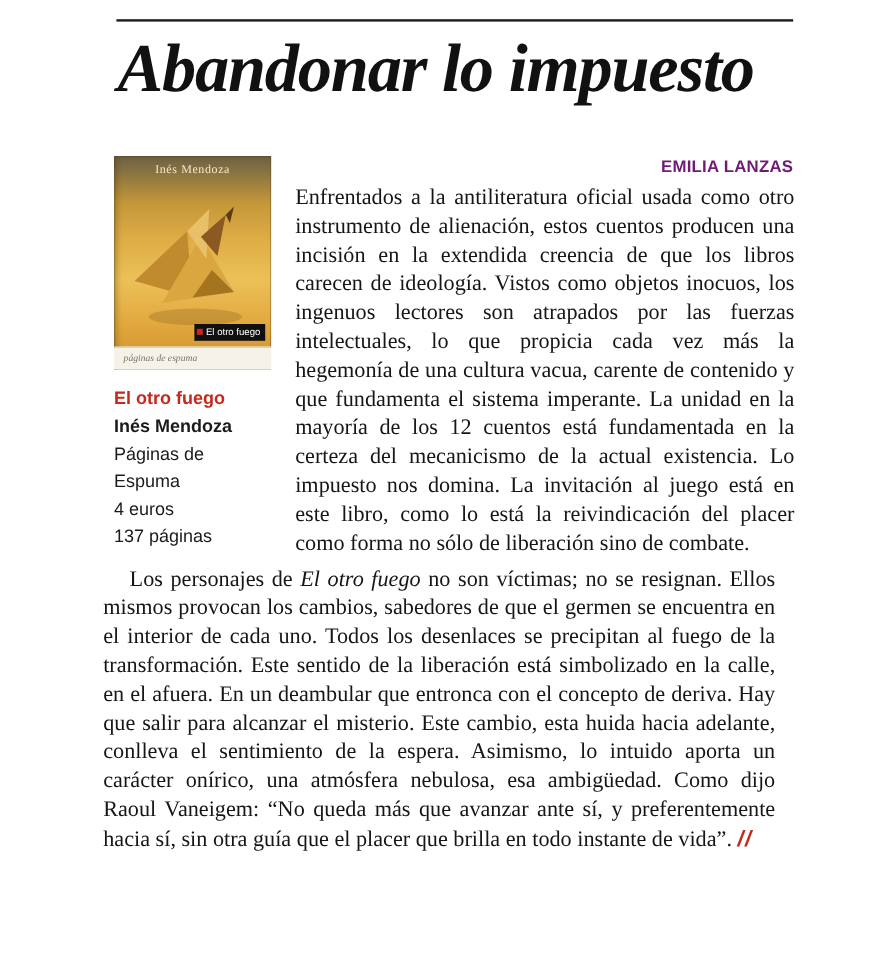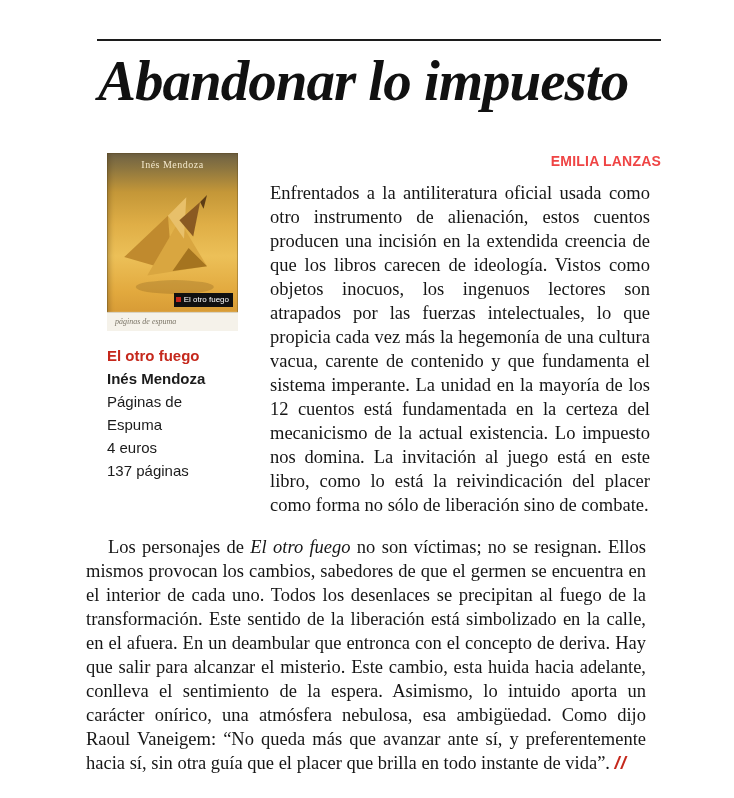--- a/index.html
+++ b/index.html
@@ -4,39 +4,39 @@
 <style>
   * { box-sizing: border-box; }
   html, body { margin: 0; padding: 0; background: #ffffff; }
   body {
     width: 734px; height: 798px;
     font-family: "Liberation Serif", serif;
     color: #1b1b1b;
     overflow: hidden;
   }
   .page { position: relative; width: 734px; height: 798px; background: #fff; }
-  .inner { padding: 39px 72px 0 88px; }
+  .inner { padding: 16px 72px 0 88px; }
 
   .top-rule { border-top: 2px solid #1c1c1c; width: 564px; margin-left: 9px; }
 
   .headline {
     font-family: "Liberation Serif", serif;
     font-style: italic;
     font-weight: bold;
     font-size: 57px;
     letter-spacing: -1px;
     margin: 10px 0 0 10px;
     line-height: 1.05;
     color: #111;
   }
 
   .content-row { display: flex; margin-top: 42px; }
 
   
-  .left-col { flex: 0 0 140px; width: 140px; margin-left: 19px; }
+  .left-col { flex: 0 0 140px; width: 140px; margin-left: 7px; }
 
   .cover {
     position: relative; width: 131px; height: 178px;
     background: linear-gradient(180deg,
       #6e6144 0%, #8a7440 8%, #c49738 22%, #dfae46 40%,
       #ecc058 58%, #e2a93e 78%, #d89c36 89%, #f2efe6 89.5%, #f5f2ea 100%);
     box-shadow: inset 0 0 0 1px rgba(90,70,30,.35), inset 3px 0 4px rgba(60,45,15,.25);
     overflow: hidden;
   }
   .cover-author {
@@ -77,29 +77,29 @@
   }
   .details .bk-title { color: #c5281c; font-weight: bold; }
   .details .bk-author { font-weight: bold; }
 
   
   .right-col { flex: 1; margin-left: 11px; }
   .byline {
     text-align: right;
     font-family: "Liberation Sans", sans-serif;
     font-weight: bold; font-size: 14px; letter-spacing: .2px;
-    margin: 0 1px 7px 0; color: #ef4444;
+    margin: 0 1px 7px 0; color: #701a75;
   }
   .para {
     font-size: 18.5px;
     line-height: 24px;
     text-align: justify;
     color: #161616;
   }
-  .para1 { margin: 12px; }
+  .para1 { margin: 0; }
 
   .para2 {
     margin: 6px 0 0 0;
     padding: 0 0 0 0;
     text-indent: 22px;
     font-size: 18.5px; line-height: 24px; text-align: justify;
     color: #161616;
   }
   .para2-wrap { margin-left: -2px; margin-right: 16px; }
   .inline-italic { font-style: italic; }

